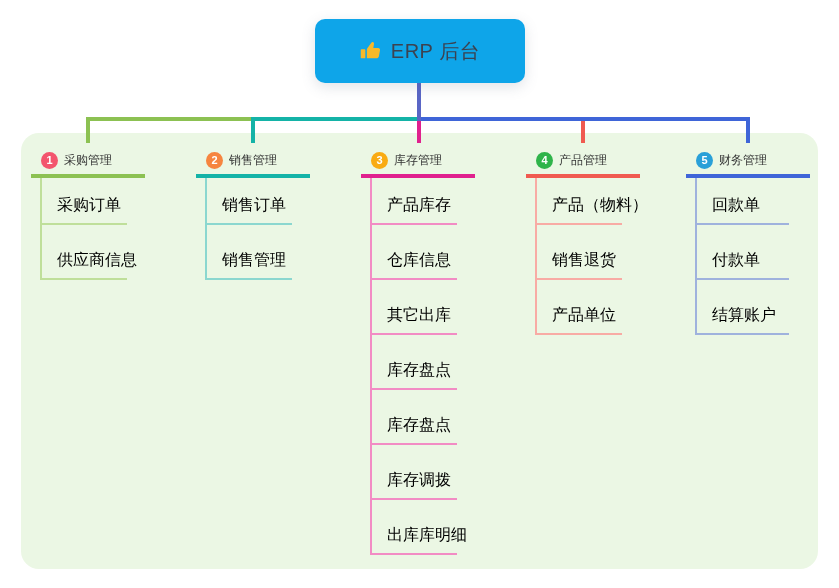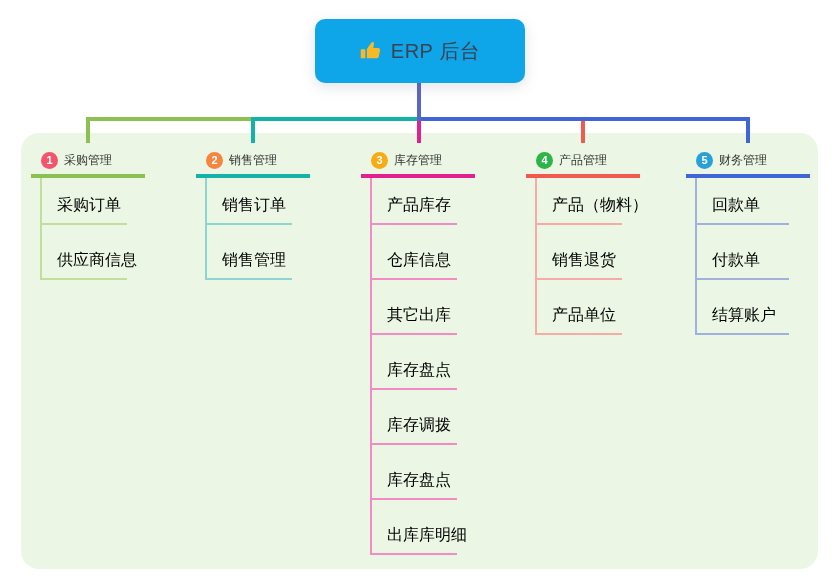--- a/index.html
+++ b/index.html
@@ -111,24 +111,24 @@
       <div class="kid">
           <span>仓库信息</span>
         </div>
       <div class="kid">
           <span>其它出库</span>
         </div>
       <div class="kid">
           <span>库存盘点</span>
         </div>
       <div class="kid">
-          <span>库存调拨</span>
+          <span>库存盘点</span>
         </div>
       <div class="kid">
-          <span>库存盘点</span>
+          <span>库存调拨</span>
         </div>
       <div class="kid">
           <span>出库库明细</span>
         </div>
     </div>
   </div>
 
   <div class="col" style="left: 526px; --line: #f05a50; --light: #f8aba4; --badge: #2fb44a;">
     <div class="hd">
       <span class="badge">4</span>

